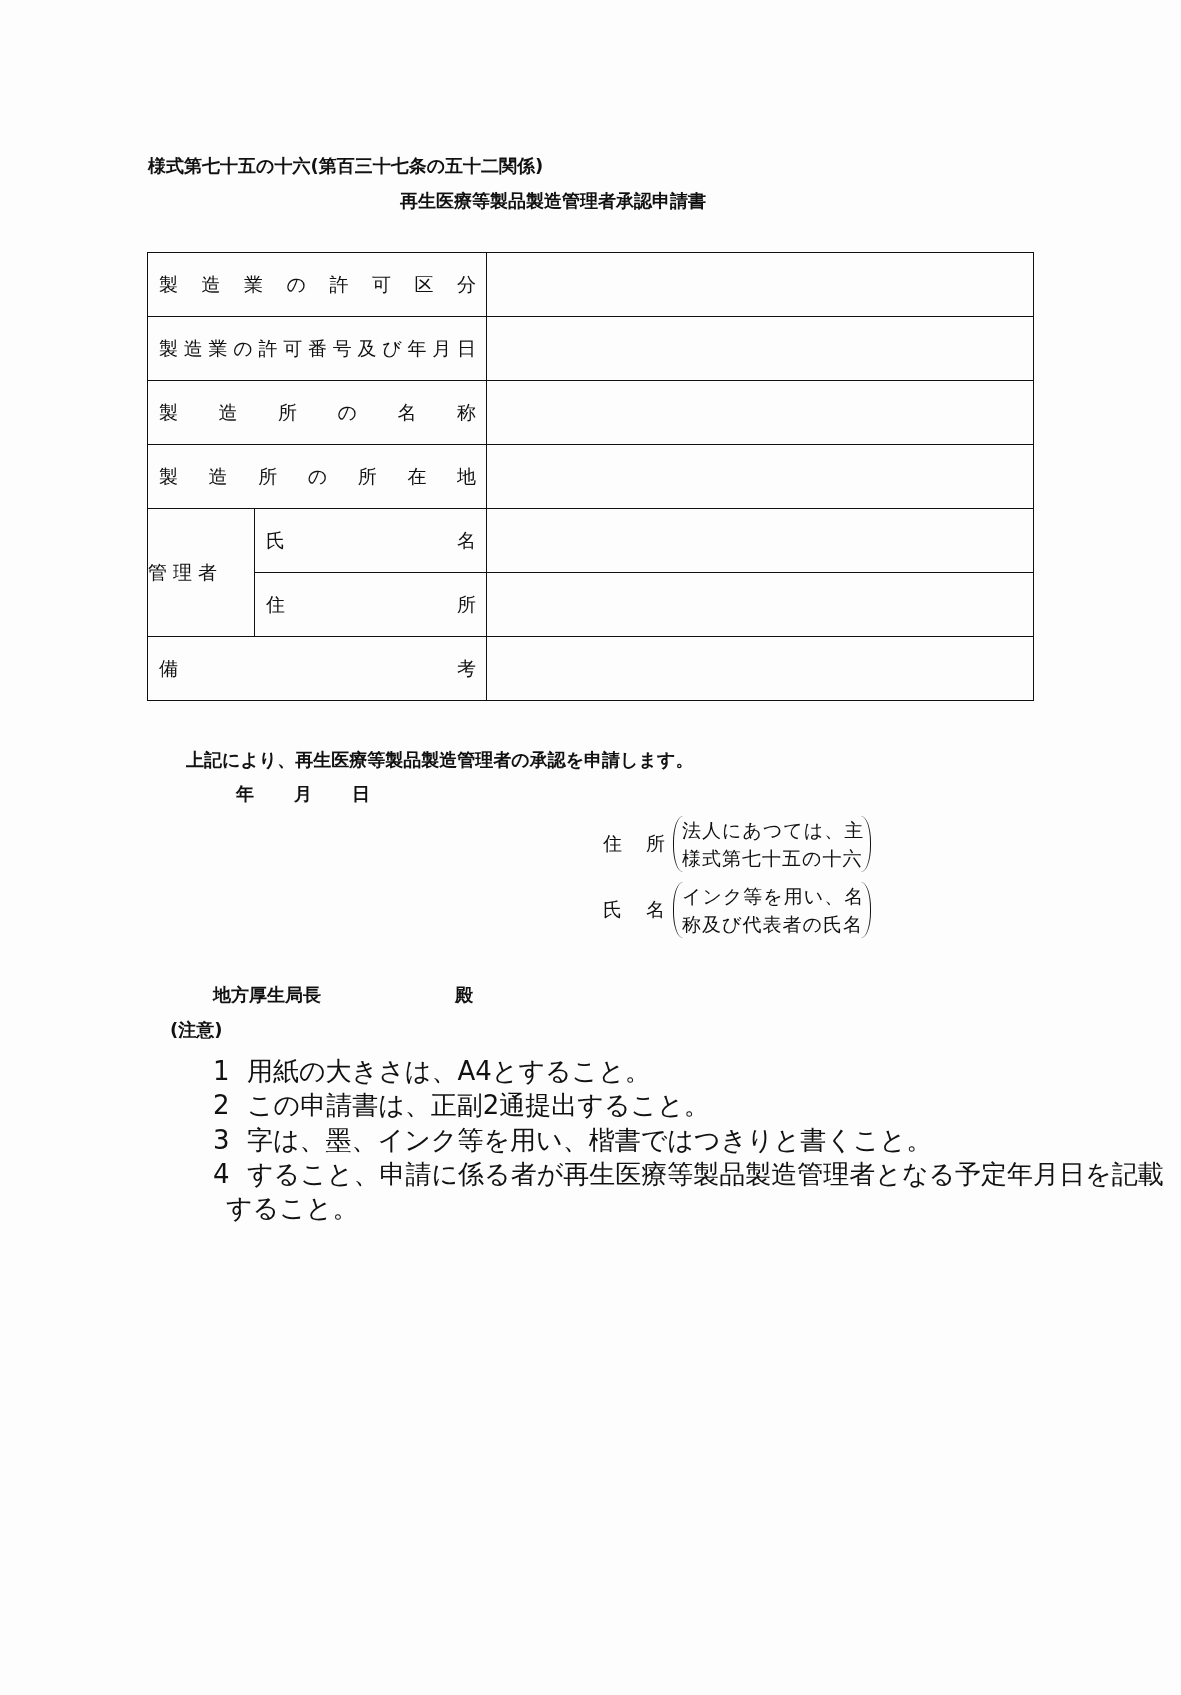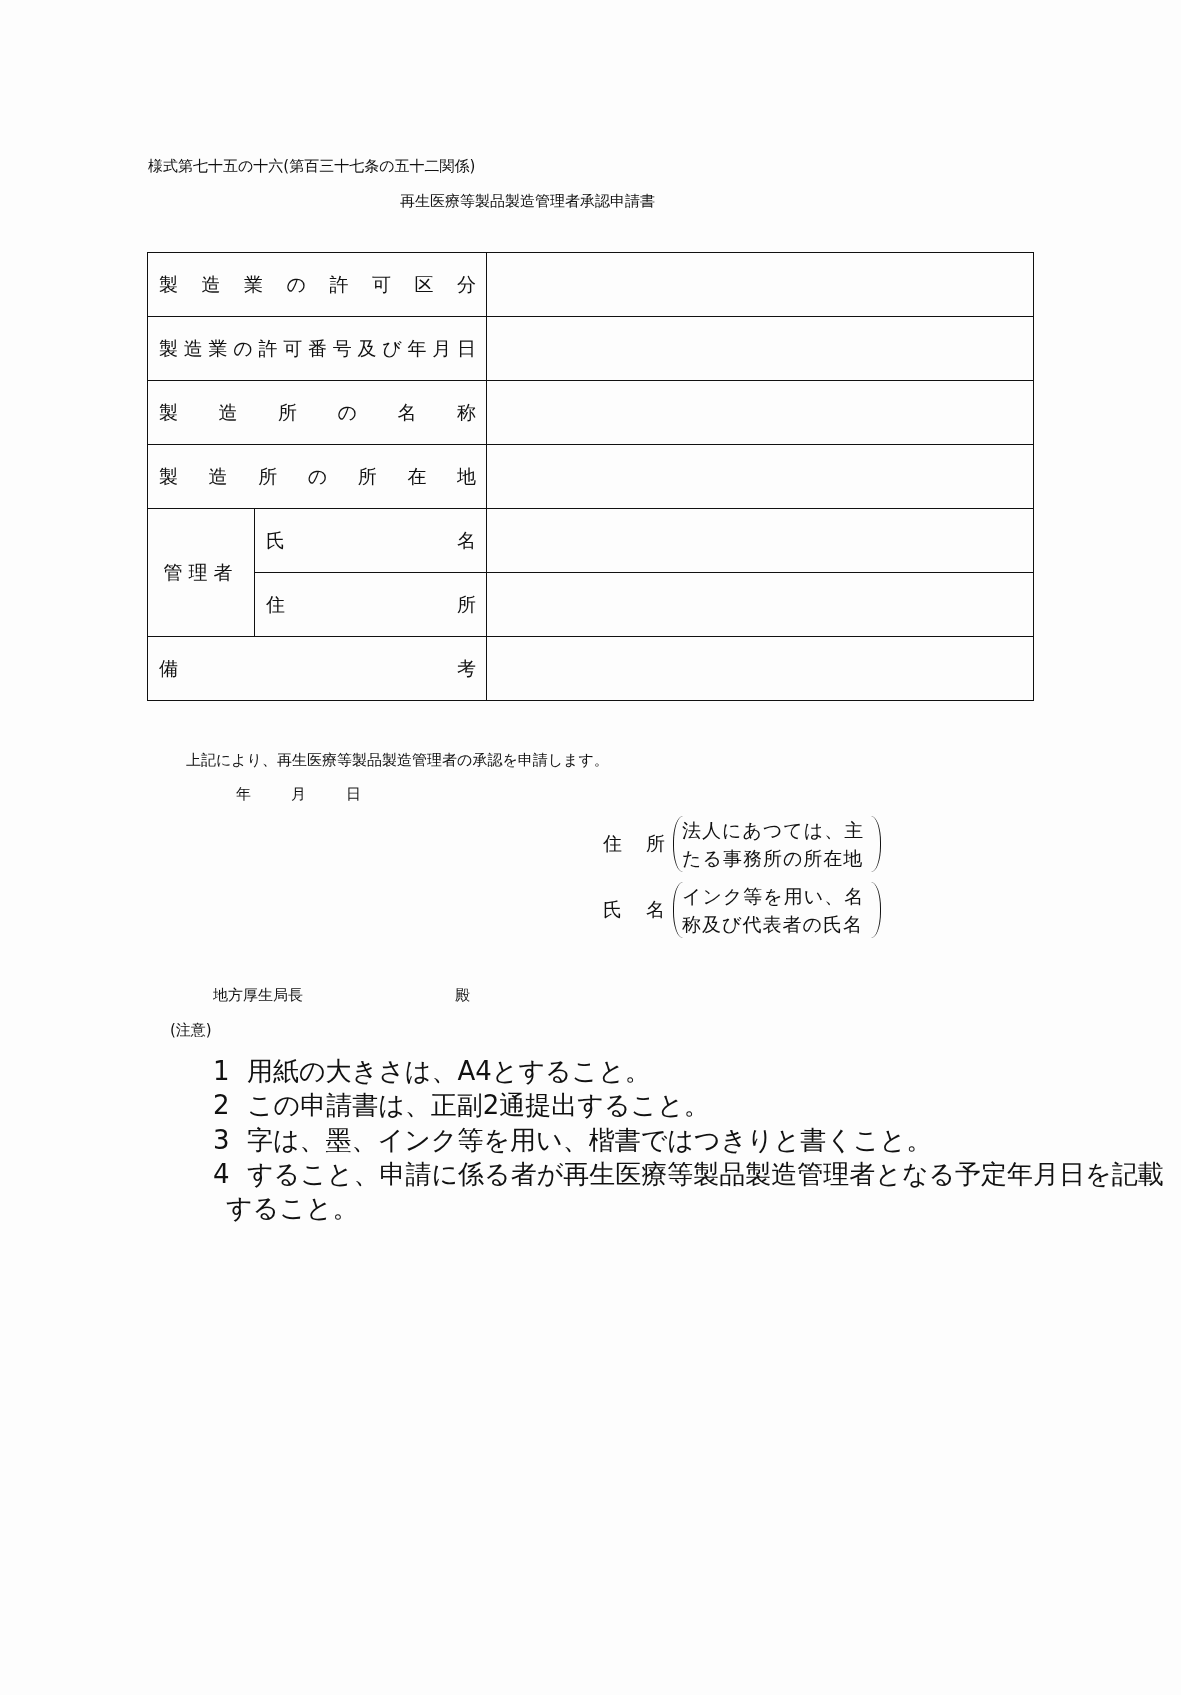--- a/index.html
+++ b/index.html
@@ -5,21 +5,21 @@
     html, body { margin: 0; padding: 0; }
     body {
       width: 1181px; height: 1695px;
       background: #fdfdfd;
       color: #111;
       font-family: "DejaVu Sans", "Liberation Sans", sans-serif;
       position: relative;
       overflow: hidden;
     }
     .abs { position: absolute; white-space: nowrap; }
-    .t20 { font-size: 15px; line-height: 24px; }
+    .t20 { font-size: 18px; line-height: 24px; font-weight: bold; }
 
     #form-no { left: 148px; top: 154px; }
     #doc-title { left: 400px; top: 189px; }
 
     table.form {
       position: absolute; left: 147px; top: 252px;
       width: 887px;
       border-collapse: collapse;
       table-layout: fixed;
     }
@@ -29,35 +29,35 @@
       font-size: 19px;
       vertical-align: middle;
     }
     .col-a { width: 107px; }
     .col-b { width: 232px; }
     .col-c { width: auto; }
     .spread {
       display: flex; justify-content: space-between;
       padding: 0 10px 0 11px;
     }
-    .mgr-label { text-align: center; letter-spacing: 6px; }
+    .mgr-label { letter-spacing: 6px; }
 
     #statement { left: 186px; top: 748px; }
     #date-line { left: 236px; top: 782px; display: flex; gap: 40px; }
 
     .party {
       position: absolute; left: 603px; display: flex; align-items: center;
       font-size: 19px;
     }
     .party .lbl { display: flex; gap: 24px; width: 62px; margin-right: 8px; }
     .paren {
       display: flex; flex-direction: column; line-height: 28px;
       border-left: 1.5px solid #111; border-right: 1.5px solid #111;
       border-radius: 10px / 26px;
-      padding: 0 16px 0 8px;
+      padding: 0 6px 0 8px;
       letter-spacing: 1px;
     }
     #party-address { top: 816px; }
     #party-name { top: 882px; }
 
     #addressee { left: 213px; top: 983px; }
     #addressee-honorific { left: 455px; top: 983px; }
     #notes-head { left: 170px; top: 1018px; }
     .note { position: absolute; left: 213px; font-size: 26px; white-space: nowrap; }
     .note .num { display: inline-block; width: 34px; }
@@ -180,21 +180,21 @@
   <span>日</span>
 </div>
 
 <div id="party-address" class="party">
   <div class="lbl">
       <span>住</span>
       <span>所</span>
     </div>
   <div class="paren">
     <span>法人にあつては、主</span>
-    <span>たる事務所の所在地</span>
+    <span>様式第七十五の十六</span>
   </div>
 </div>
 <div id="party-name" class="party">
   <div class="lbl">
       <span>氏</span>
       <span>名</span>
     </div>
   <div class="paren">
     <span>インク等を用い、名</span>
     <span>称及び代表者の氏名</span>

